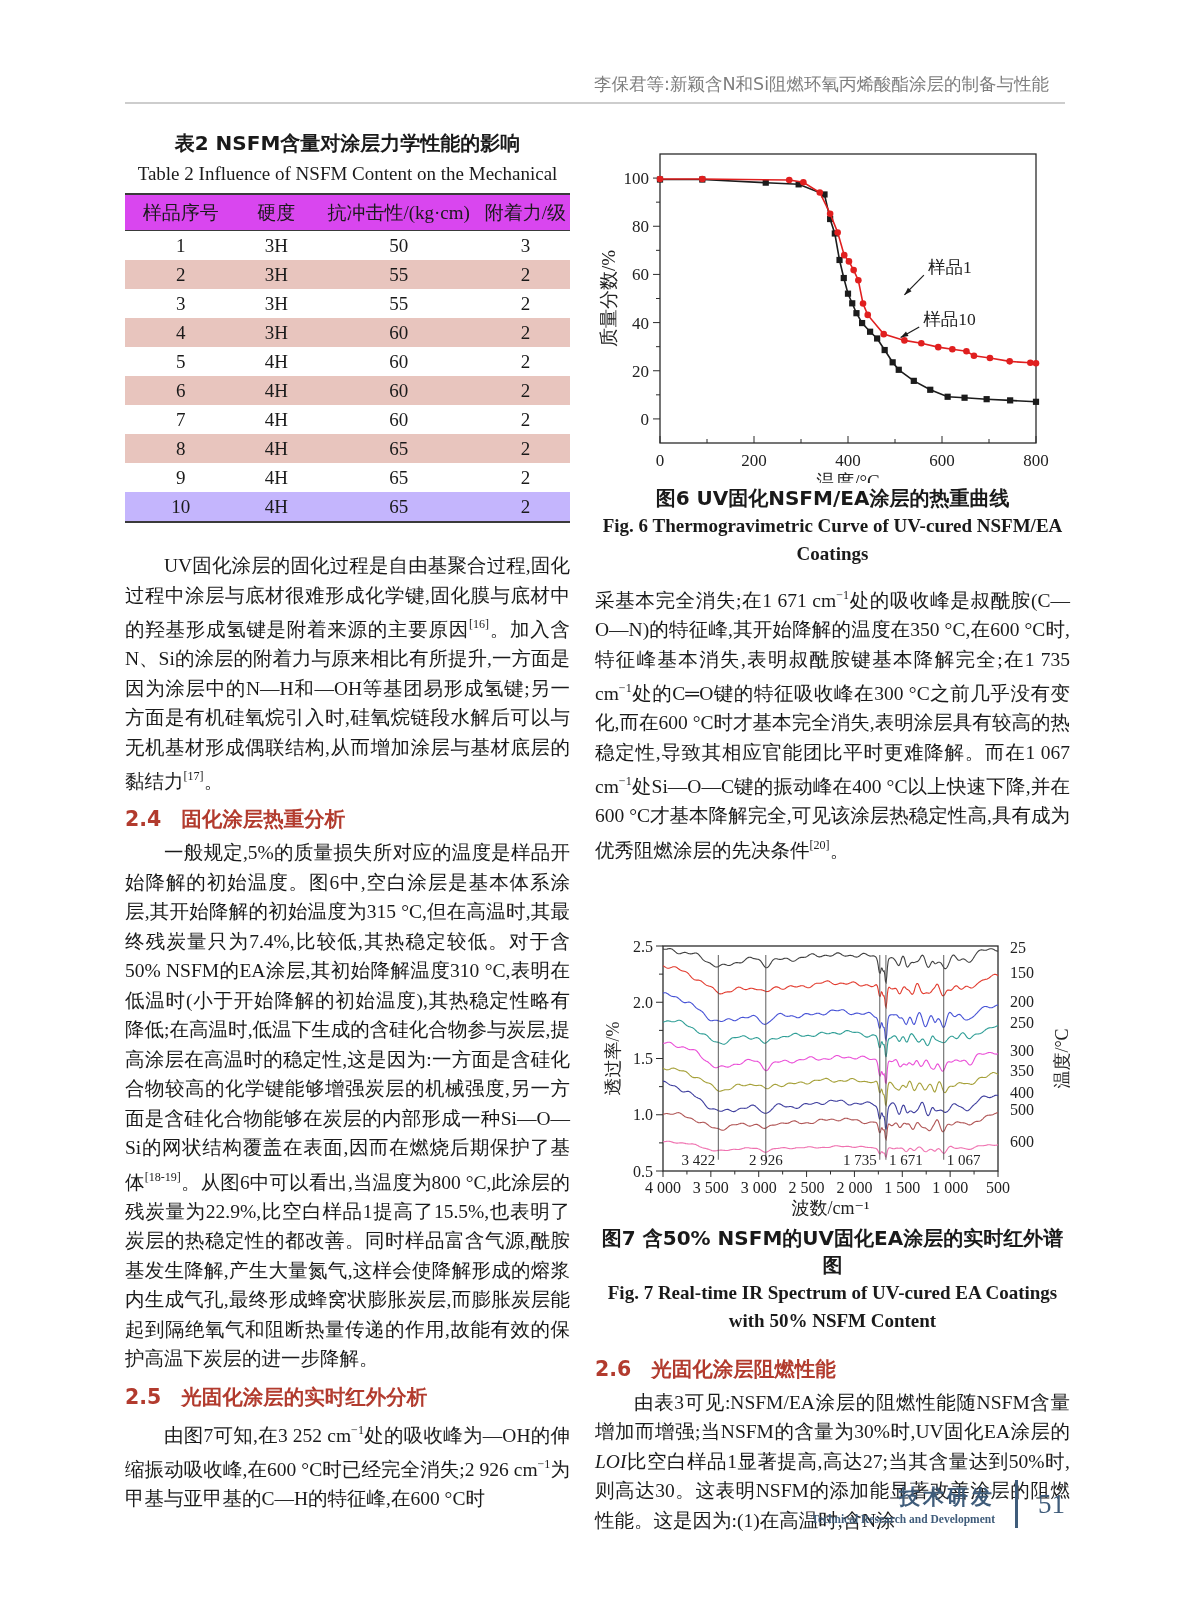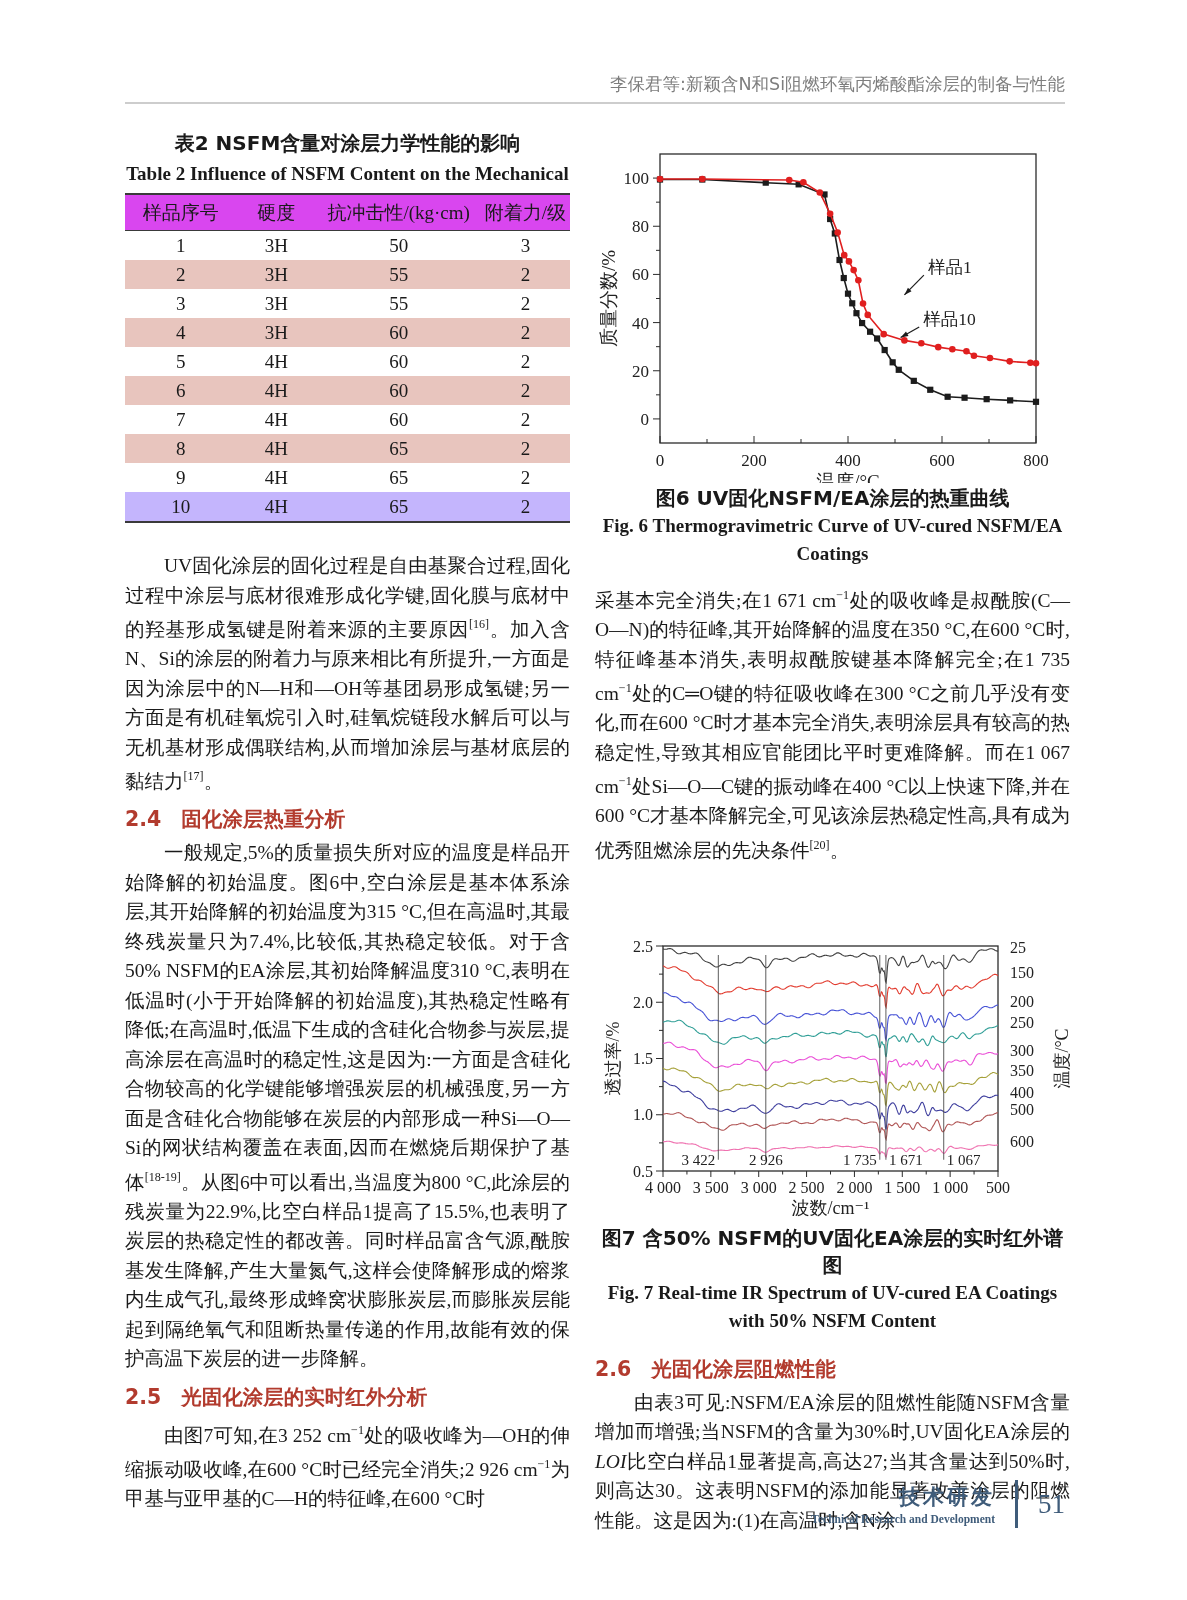--- a/index.html
+++ b/index.html
@@ -2,32 +2,32 @@
 <html><head>
 <meta charset="utf-8">
 <style>
   html,body{margin:0;padding:0;}
   body{
     width:1187px;height:1600px;background:#ffffff;position:relative;
     font-family:"Liberation Serif","DejaVu Serif",serif;color:#1a1a1a;
     overflow:hidden;
   }
   .running-head{
-    position:absolute;top:72px;left:260px;width:805px;text-align:right;
+    position:absolute;top:72px;left:244px;width:805px;text-align:right;
     font-size:17.5px;color:#7e7e7e;
     font-family:"DejaVu Sans","Liberation Sans",sans-serif;
   }
   .head-rule{position:absolute;top:102px;left:125px;width:940px;height:1.5px;background:#cdcdcd;}
   .col-left{position:absolute;left:125px;top:130px;width:445px;}
   .col-right{position:absolute;left:595px;top:138px;width:475px;}
   .tbl-title-zh{
     text-align:center;font-weight:bold;font-size:20px;margin-bottom:3px;
     font-family:"DejaVu Sans","Liberation Sans",sans-serif;
   }
-  .tbl-title-en{text-align:center;font-weight:bold;font-size:19px;line-height:27px;}
+  .tbl-title-en{text-align:center;font-weight:normal;font-size:19px;line-height:27px;}
   table{width:100%;border-collapse:collapse;margin-top:6px;}
   th{font-weight:normal;font-size:19px;height:33px;text-align:center;}
   td{font-size:19px;height:27px;text-align:center;}
   .body{font-size:19.5px;line-height:29.5px;text-align:justify;margin:0;text-indent:2em;}
   .body.noindent{text-indent:0;}
   .mt{margin-top:28px;}
   h3.sec{
     font-family:"DejaVu Sans","Liberation Sans",sans-serif;
     font-size:20.5px;margin:9px 0 5px 0;font-weight:bold;
   }

